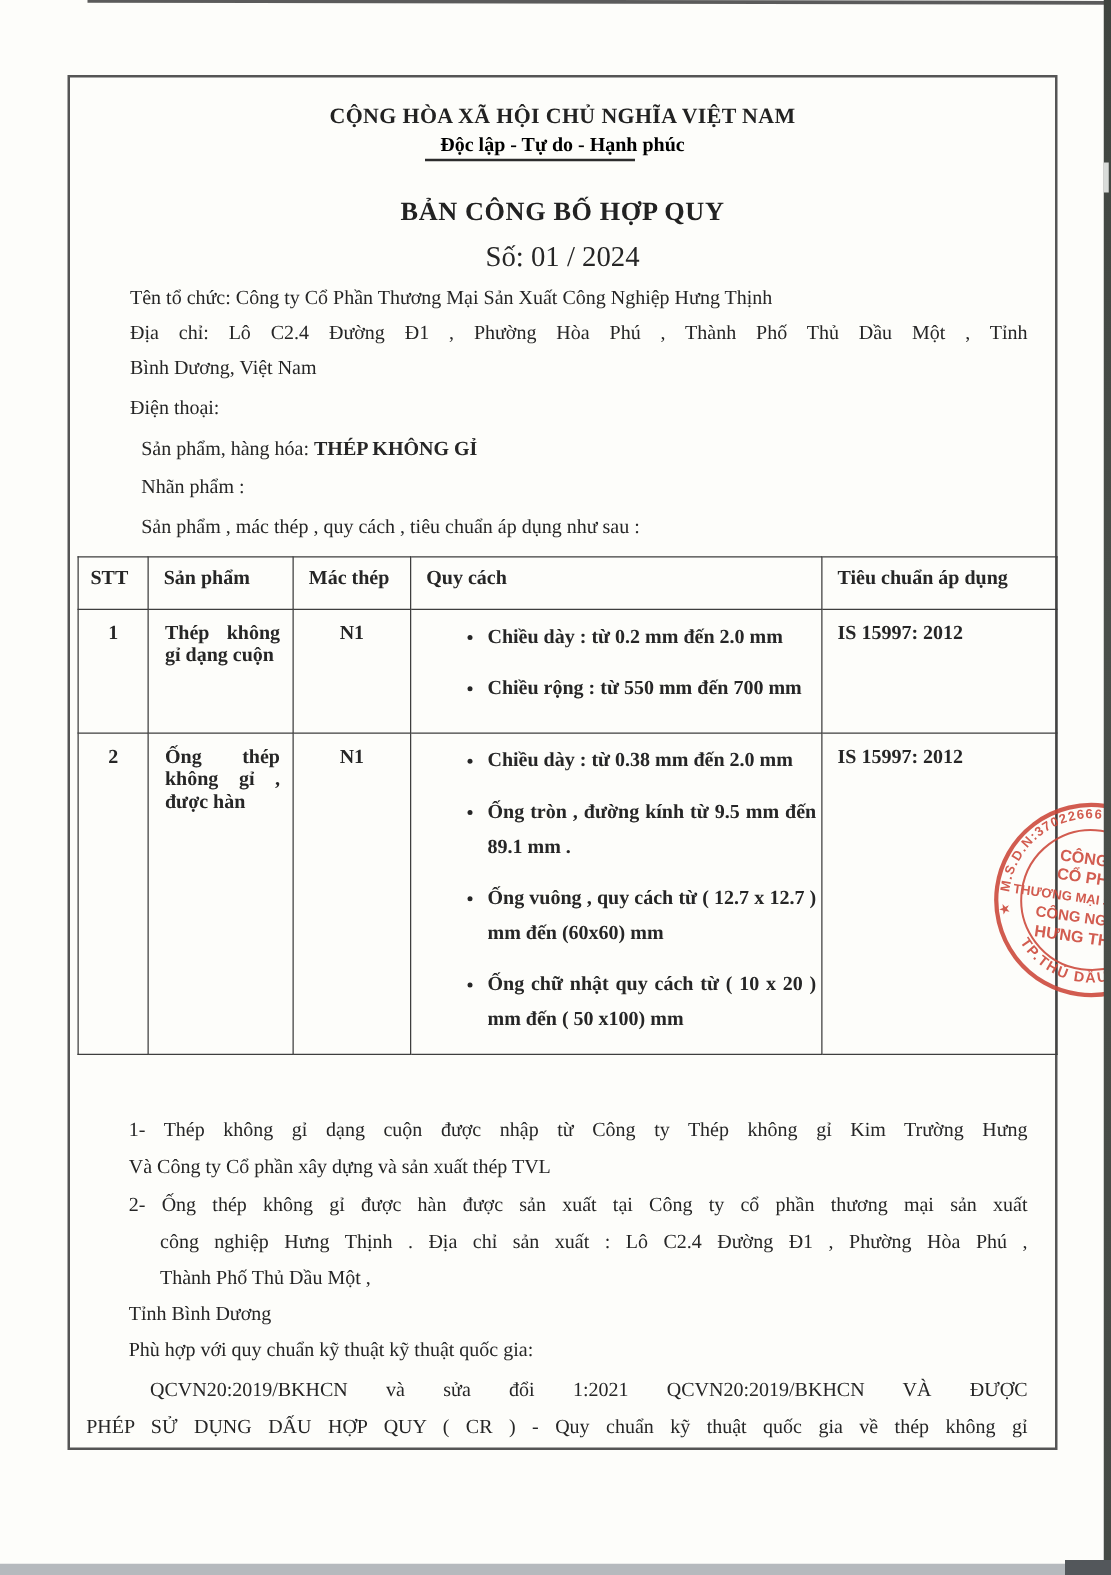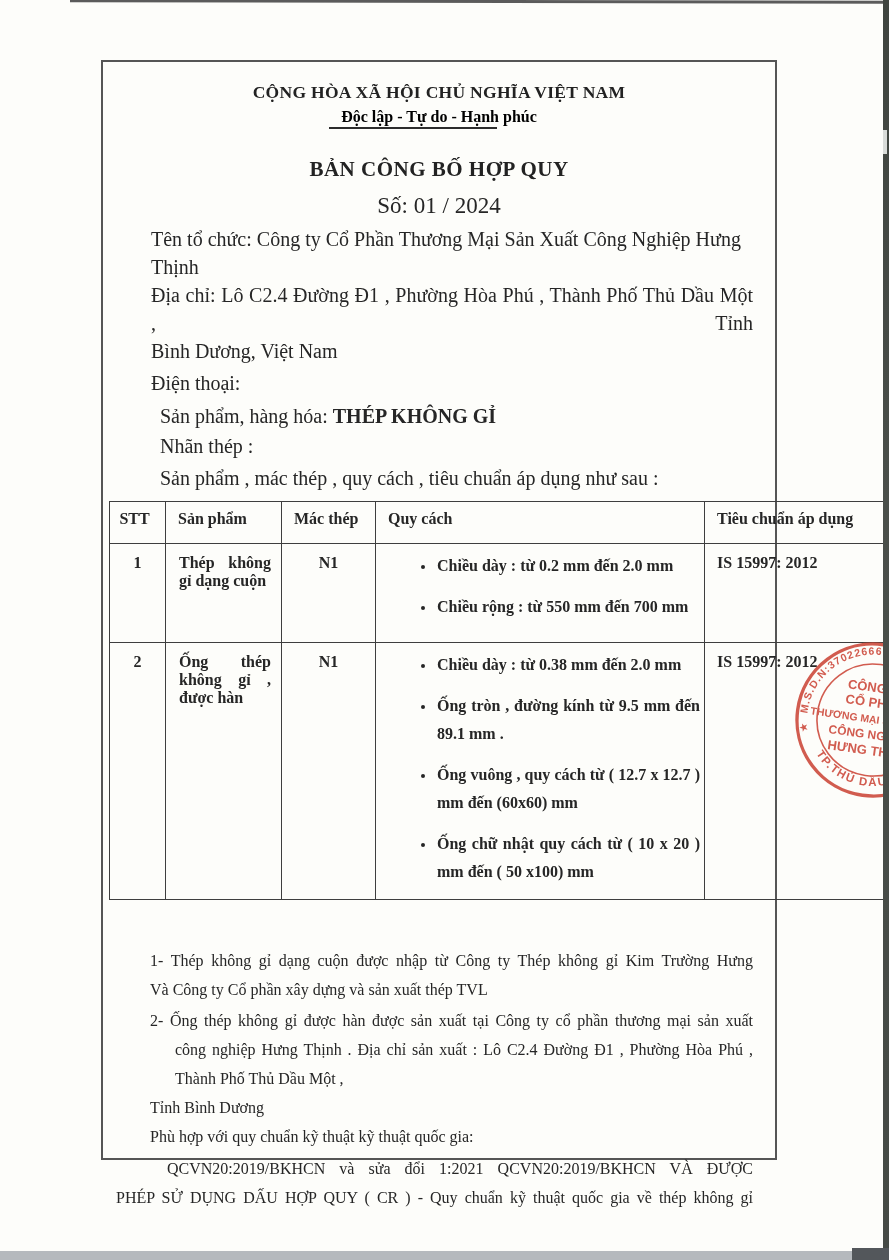--- a/index.html
+++ b/index.html
@@ -21,40 +21,39 @@
     background:linear-gradient(180deg,#3f443f 0%,#4a4f4a 40%,#454a45 100%); z-index:30; }
   .scan-right-notch { position:absolute; top:130px; left:883px; width:4px; height:24px;
     background:#d9dcd9; z-index:31; }
   .scan-bottom-strip { position:absolute; top:1251px; left:0; width:889px; height:9px;
     background:#b5b9bd; z-index:30; }
   .scan-bottom-dark { position:absolute; top:1248px; left:852px; width:37px; height:12px;
     background:#53575b; z-index:31; }
 
   
   .frame {
-    position:absolute; left:54px; top:60px; width:676px; height:1100px;
+    position:absolute; left:54px; top:60px; width:792px; height:1100px;
     border:2px solid #555; background:transparent; z-index:2;
     padding:10px 11px 0 48px;
-    margin-left:47px;
   }
 
   .center { text-align:center; }
   .nat-line1 { margin-top:10px; margin-left:-37px; font-size:17.5px; font-weight:bold;
     letter-spacing:.3px; color:#222; }
   .motto-wrap { margin-top:5px; margin-left:-37px; }
   .motto { display:inline-block; position:relative; font-size:16px; font-weight:bold;
     padding-bottom:3px; color:#000000; }
   .motto::after { content:""; position:absolute; left:-12px; right:40px; bottom:0;
     border-bottom:2px solid #2c2c2c; }
 
   .doc-title { margin-top:26px; margin-left:-37px; font-size:21px; font-weight:bold;
     letter-spacing:.5px; line-height:28px; color:#222; }
   .doc-number { margin-top:9px; margin-left:-37px; font-size:23px; line-height:28px; }
 
-  .para { font-size:20px; line-height:28px;font-family:Liberation Serif, serif; }
+  .para { font-size:16px; line-height:28px;font-family:Liberation Serif, serif; }
   .p-org { margin-top:5px; }
   .addr { margin-right:11px; }
   .addr .ln:first-child { text-align:justify; text-align-last:justify; }
   .p-phone { margin-top:4px; }
   .p-product { margin-top:5px; padding-left:9px; }
   .p-product b { font-weight:bold; }
   .p-brand { margin-top:2px; padding-left:9px; }
   .p-intro { margin-top:4px; padding-left:9px; }
 
   
@@ -114,21 +113,21 @@
     <div class="para p-org">Tên tổ chức: Công ty Cổ Phần Thương Mại Sản Xuất Công Nghiệp Hưng Thịnh</div>
     <div class="para addr">
         <div class="ln">Địa chỉ: Lô C2.4 Đường Đ1 , Phường Hòa Phú , Thành Phố Thủ Dầu Một , Tỉnh</div>
         <div class="ln">Bình Dương, Việt Nam</div>
       </div>
     <div class="para p-phone">Điện thoại:</div>
 
     <div class="para p-product">
       <span>Sản phẩm, hàng hóa: </span><b>THÉP KHÔNG GỈ</b>
     </div>
-    <div class="para p-brand">Nhãn thép :</div>
+    <div class="para p-brand">Nhãn phẩm :</div>
     <div class="para p-intro">Sản phẩm , mác thép , quy cách , tiêu chuẩn áp dụng như sau :</div>
 
     <table class="spec">
       <colgroup>
         <col style="width:56px">
           <col style="width:116px">
           <col style="width:94px">
         <col style="width:329px">
           <col style="width:188px">
       </colgroup>

